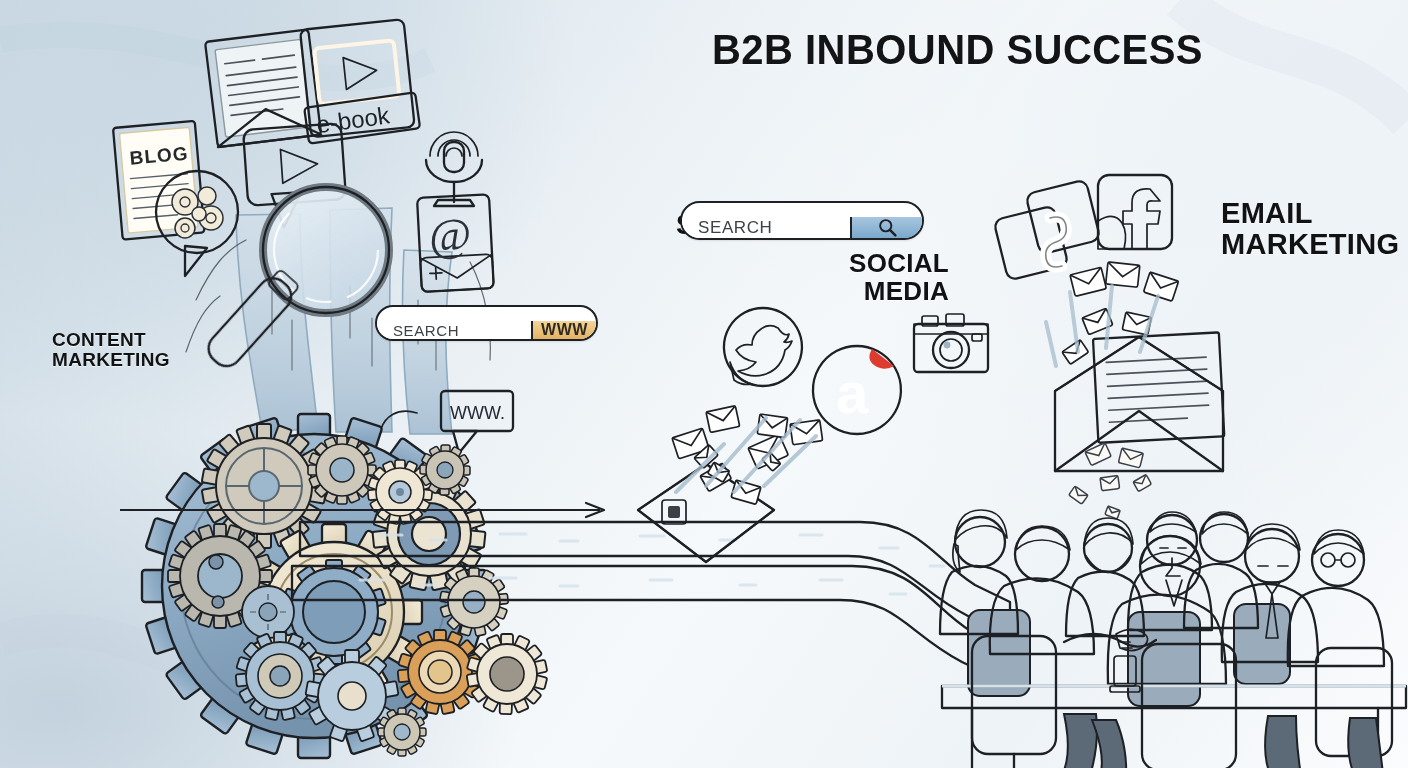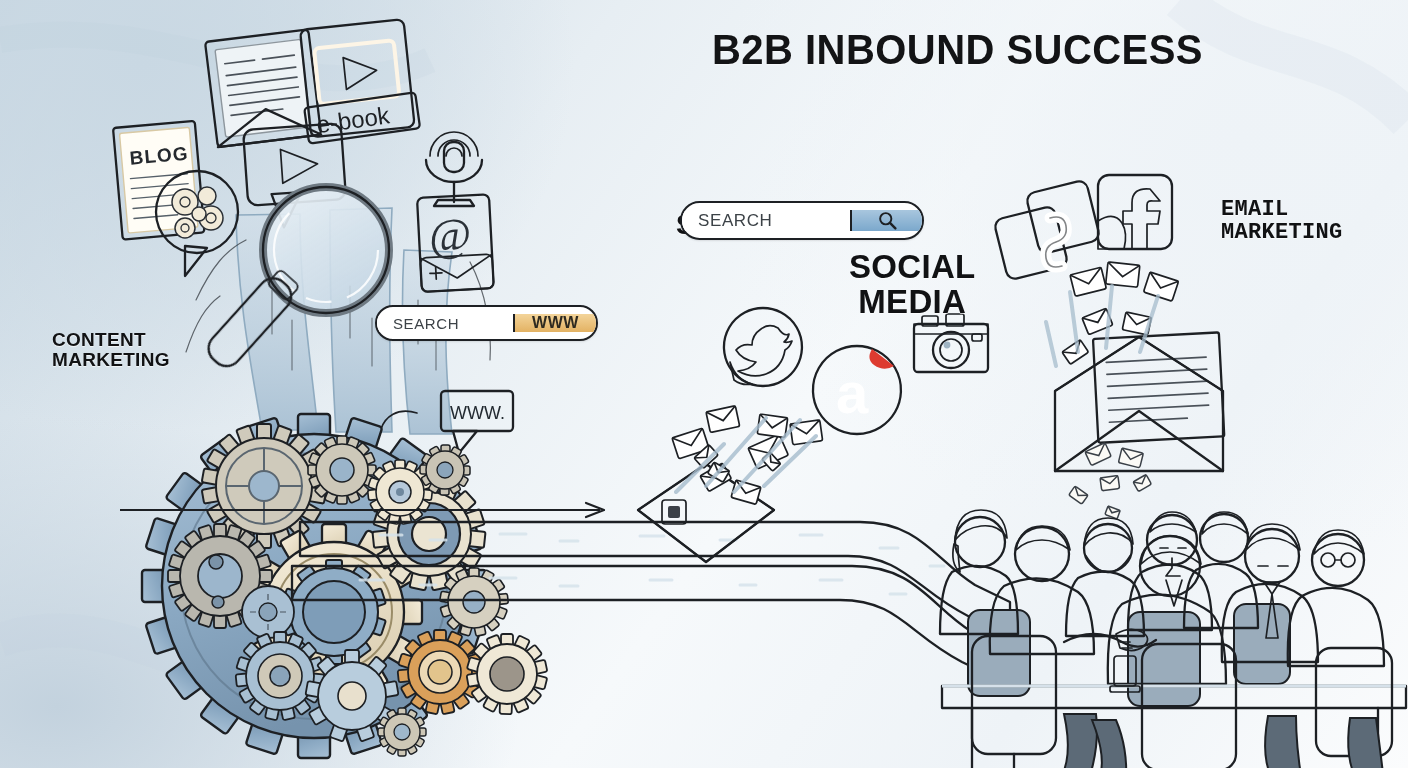--- a/index.html
+++ b/index.html
@@ -38,28 +38,28 @@
     font-weight: bold;
     letter-spacing: 0.5px;
     color: #131416;
     font-family: "Liberation Sans", sans-serif;
     transform: scaleX(0.93);
     transform-origin: left top;
     text-shadow: 0 1px 2px rgba(255,255,255,0.6);
   }
   #label-content   { top: 330px; left: 52px;  font-size: 19px; }
   #label-seo       { top: 167px; left: 676px; font-size: 27px; margin-top: 44px; }
-  #label-social    { top: 250px; left: 849px; font-size: 33px; text-align: center; }
-  #label-email     { top: 198px; left: 1221px;font-size: 22px; font-family: Liberation Mono, monospace; }
+  #label-social    { top: 250px; left: 849px; font-size: 26px; text-align: right; }
+  #label-email     { top: 198px; left: 1221px;font-size: 29px; }
 
   
   .searchbar {
     position: absolute;
     display: flex;
-    align-items: center;
+    align-items: flex-end;
     border: 2.4px solid #1d2024;
     border-radius: 999px;
     background: #ffffff;
     overflow: hidden;
     box-shadow: 0 1px 2px rgba(0,0,0,0.10);
   }
   .searchbar .field {
     flex: 1;
     display: flex; align-items: center;
     padding-left: 16px;
@@ -71,21 +71,21 @@
   .searchbar .act {
     display: flex; align-items: center; justify-content: center;
     border-left: 2.4px solid #1d2024;
     font-size: 16px; font-weight: bold; color: #2e2a20;
     letter-spacing: 0.5px;
   }
   #seo-search      { top: 201px; left: 680px; width: 244px; height: 39px; }
   #seo-search .act { width: 72px; background: linear-gradient(180deg,#a8c6de 0%, #7ba8cc 100%); }
   #www-search      { top: 305px; left: 375px; width: 223px; height: 36px; }
   #www-search .field { font-size: 15px; }
-  #www-search .act { width: 83px; background: linear-gradient(180deg,#f3d49a 0%, #e3b263 100%); }
+  #www-search .act { width: 65px; background: linear-gradient(180deg,#f3d49a 0%, #e3b263 100%); }
 
   .mag-glyph { width: 21px; height: 21px; display:block; }
 </style>
 </head>
 <body>
 
 <div id="stage">
 
   <svg id="artboard" viewBox="0 0 1408 768" xmlns="http://www.w3.org/2000/svg">
     <defs>

